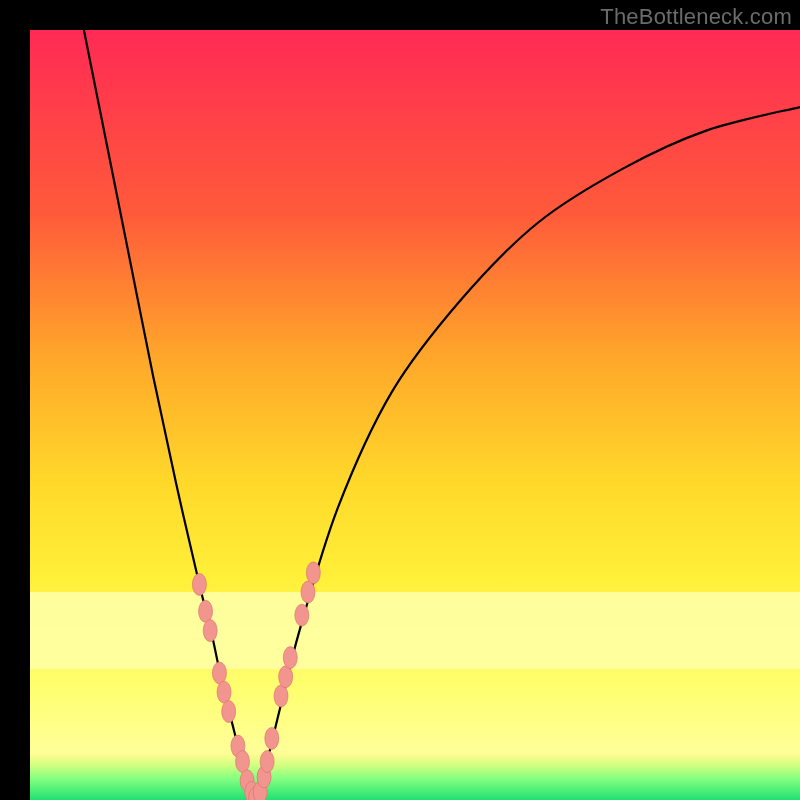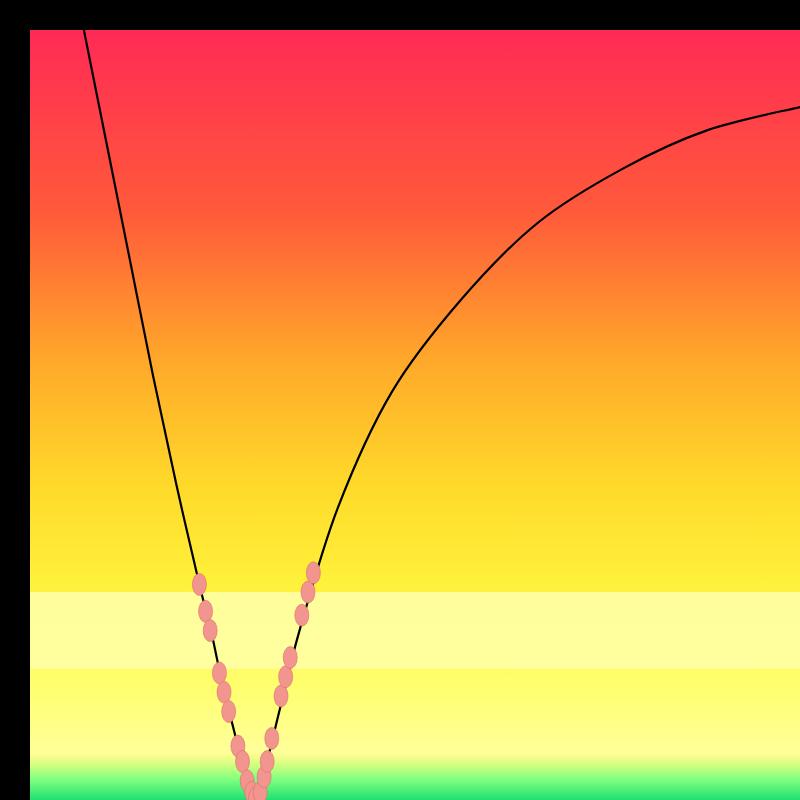--- a/index.html
+++ b/index.html
@@ -115,13 +115,14 @@
           <ellipse cx="251.02" cy="666.05" rx="7" ry="11" fill="#f2958f" stroke="#d86f69" stroke-width="0.6"></ellipse>
           <ellipse cx="255.64000000000001" cy="646.8" rx="7" ry="11" fill="#f2958f" stroke="#d86f69" stroke-width="0.6"></ellipse>
           <ellipse cx="260.26" cy="627.55" rx="7" ry="11" fill="#f2958f" stroke="#d86f69" stroke-width="0.6"></ellipse>
           <ellipse cx="271.81" cy="585.2" rx="7" ry="11" fill="#f2958f" stroke="#d86f69" stroke-width="0.6"></ellipse>
           <ellipse cx="277.96999999999997" cy="562.1" rx="7" ry="11" fill="#f2958f" stroke="#d86f69" stroke-width="0.6"></ellipse>
           <ellipse cx="283.36" cy="542.85" rx="7" ry="11" fill="#f2958f" stroke="#d86f69" stroke-width="0.6"></ellipse>
         </g>
     </svg>
   </div>
 
+  <div class="watermark">TheBottleneck.com</div>
 </div>
 
 </body></html>

